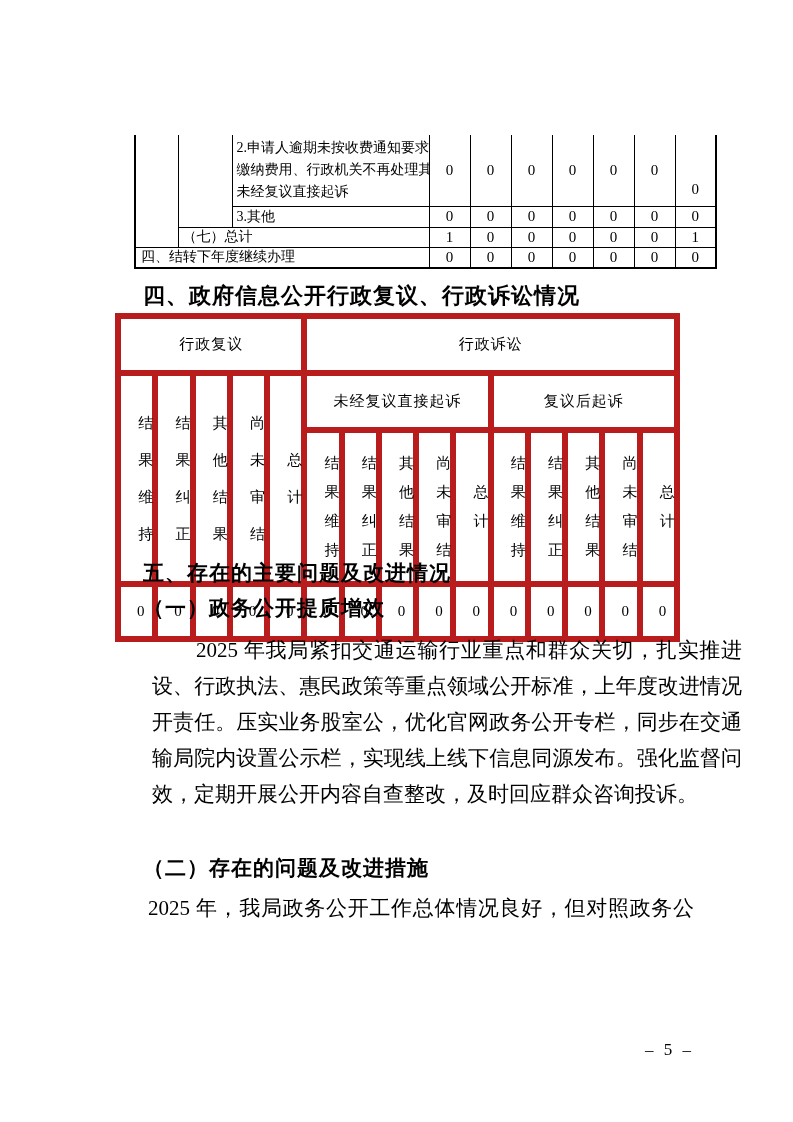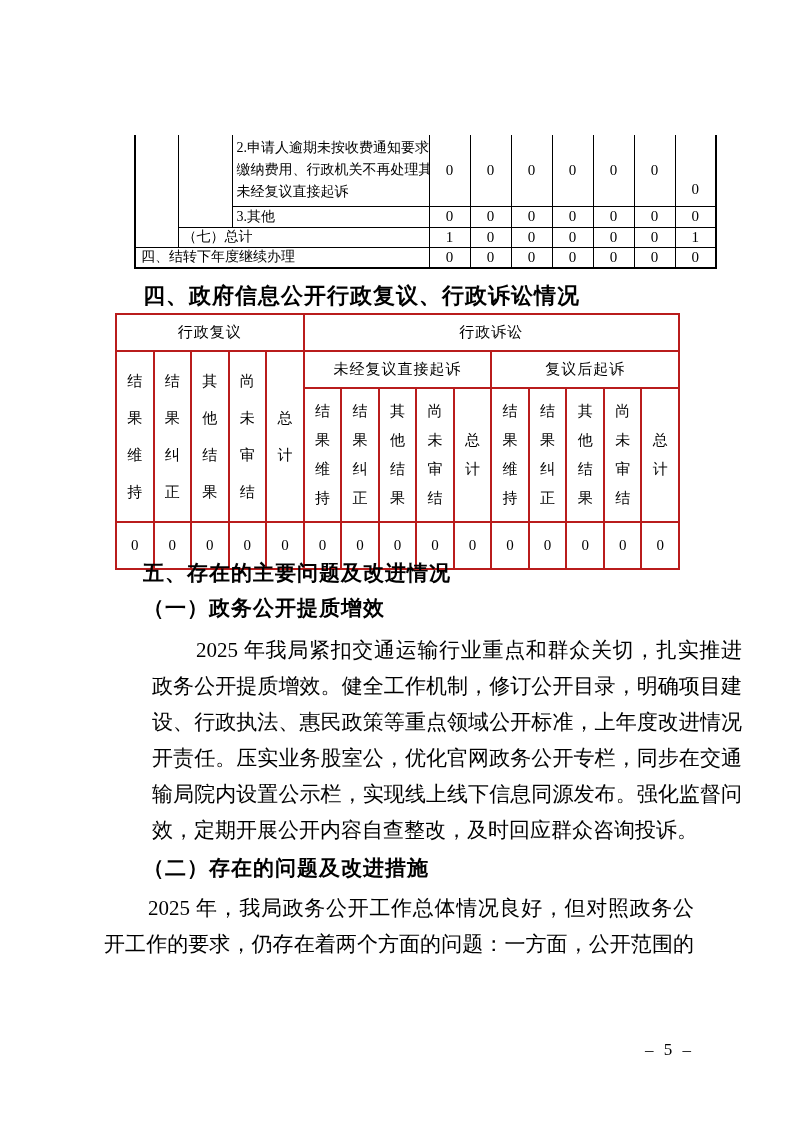--- a/index.html
+++ b/index.html
@@ -35,21 +35,21 @@
     left:143px;top:281px;font-family:"Liberation Sans","DejaVu Sans",sans-serif;
     font-weight:bold;font-size:22px;letter-spacing:1px;white-space:nowrap;
   }
 
   
   #t2{
     left:115px;top:313px;width:565px;
     border-collapse:collapse;table-layout:fixed;
     border:2px solid #000;font-size:15px;
   }
-  #t2 th,#t2 td{border:2px solid #b91c1c;padding:8px;font-weight:normal;margin-left:16px;}
+  #t2 th,#t2 td{border:6px solid #b91c1c;padding:16px;font-weight:normal;margin-left:16px;}
   #t2 tr.tr-top{height:36px;}
   #t2 tr.tr-sub{height:31px;}
   #t2 tr.tr-vh2{height:123px;}
   #t2 tr.tr-data{height:47px;}
   #t2 .gh{text-align:center;vertical-align:middle;letter-spacing:1px;}
   #t2 .vh1,#t2 .vh2{vertical-align:middle;}
   #t2 .vt{width:1.15em;margin:0 auto;word-break:break-all;text-align:center;}
   #t2 .vh1 .vt{line-height:37px;}
   #t2 .vh2 .vt{line-height:29px;}
   #t2 .dnum{text-align:center;vertical-align:middle;font-size:15px;}
@@ -224,27 +224,25 @@
     <td class="dnum">0</td>
   </tr>
 </tbody>
   </table>
 
 <div id="h5" class="abs">五、存在的主要问题及改进情况</div>
 <div id="sub1" class="abs subhead">（一）政务公开提质增效</div>
 
 <div id="para1" class="abs para">
   <div class="pline first">2025 年我局紧扣交通运输行业重点和群众关切，扎实推进</div>
-  <div class="pline">政务公开提质增效。健全工作机制，修订公开目录，明确项目建</div>
   <div class="pline">设、行政执法、惠民政策等重点领域公开标准，上年度改进情况</div>
   <div class="pline">开责任。压实业务股室公，优化官网政务公开专栏，同步在交通运</div>
   <div class="pline">输局院内设置公示栏，实现线上线下信息同源发布。强化监督问</div>
   <div class="pline lastline">效，定期开展公开内容自查整改，及时回应群众咨询投诉。</div>
 </div>
 
 <div id="sub2" class="abs subhead">（二）存在的问题及改进措施</div>
 
 <div id="para2" class="abs para">
   <div class="pline first">2025 年，我局政务公开工作总体情况良好，但对照政务公</div>
-  <div class="pline">开工作的要求，仍存在着两个方面的问题：一方面，公开范围的</div>
 </div>
 
 <div id="pgnum" class="abs">– 5 –</div>
 
 </body></html>

